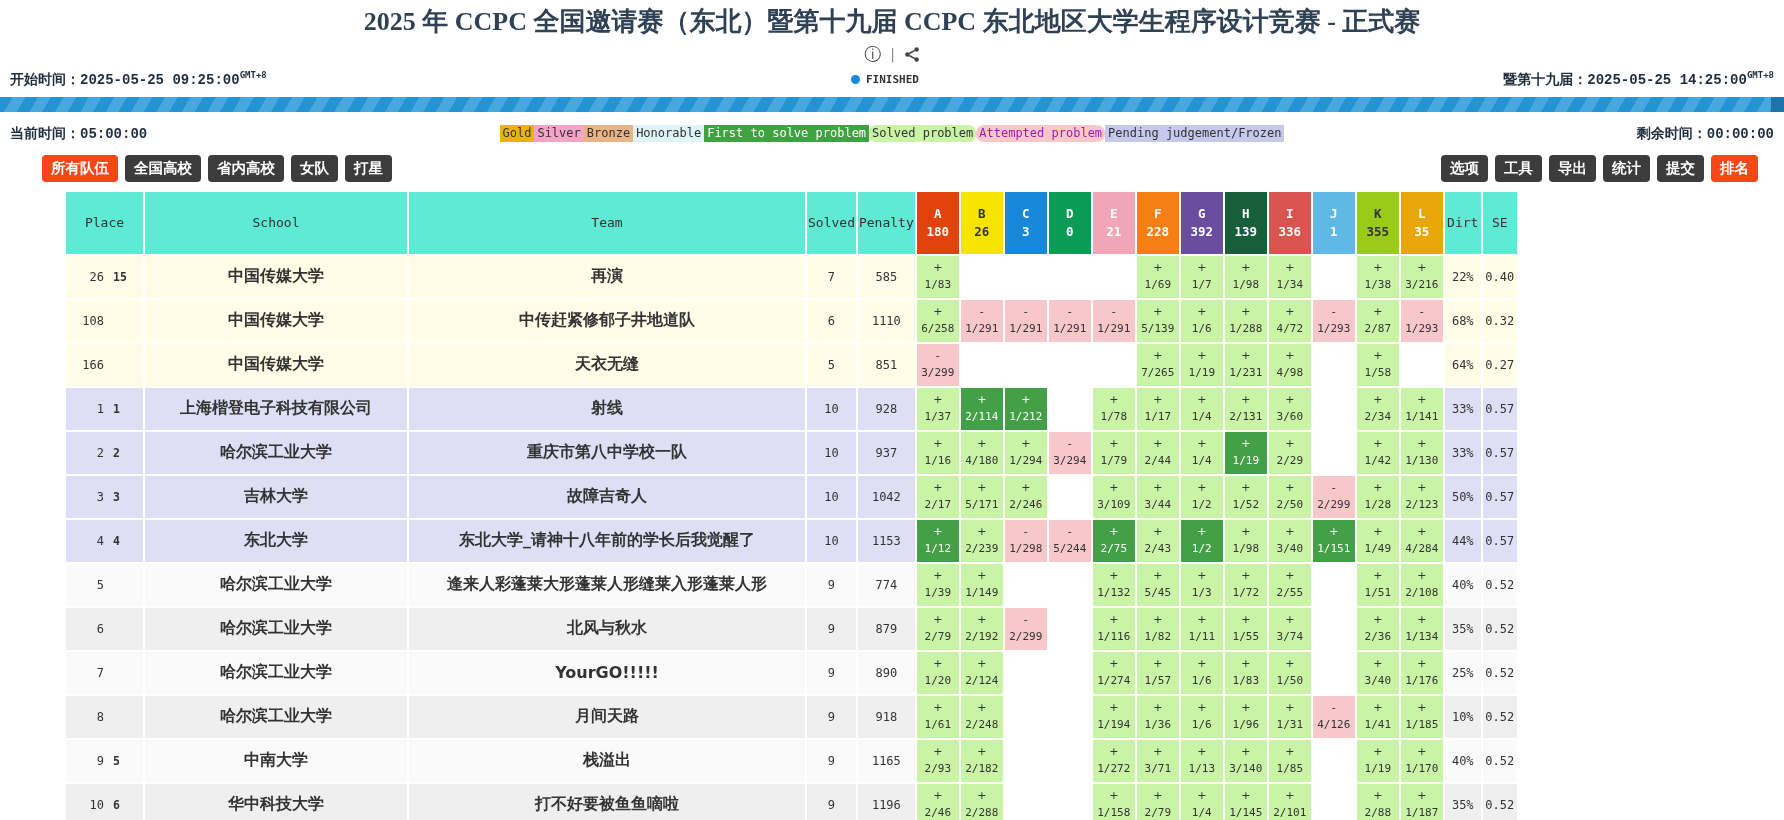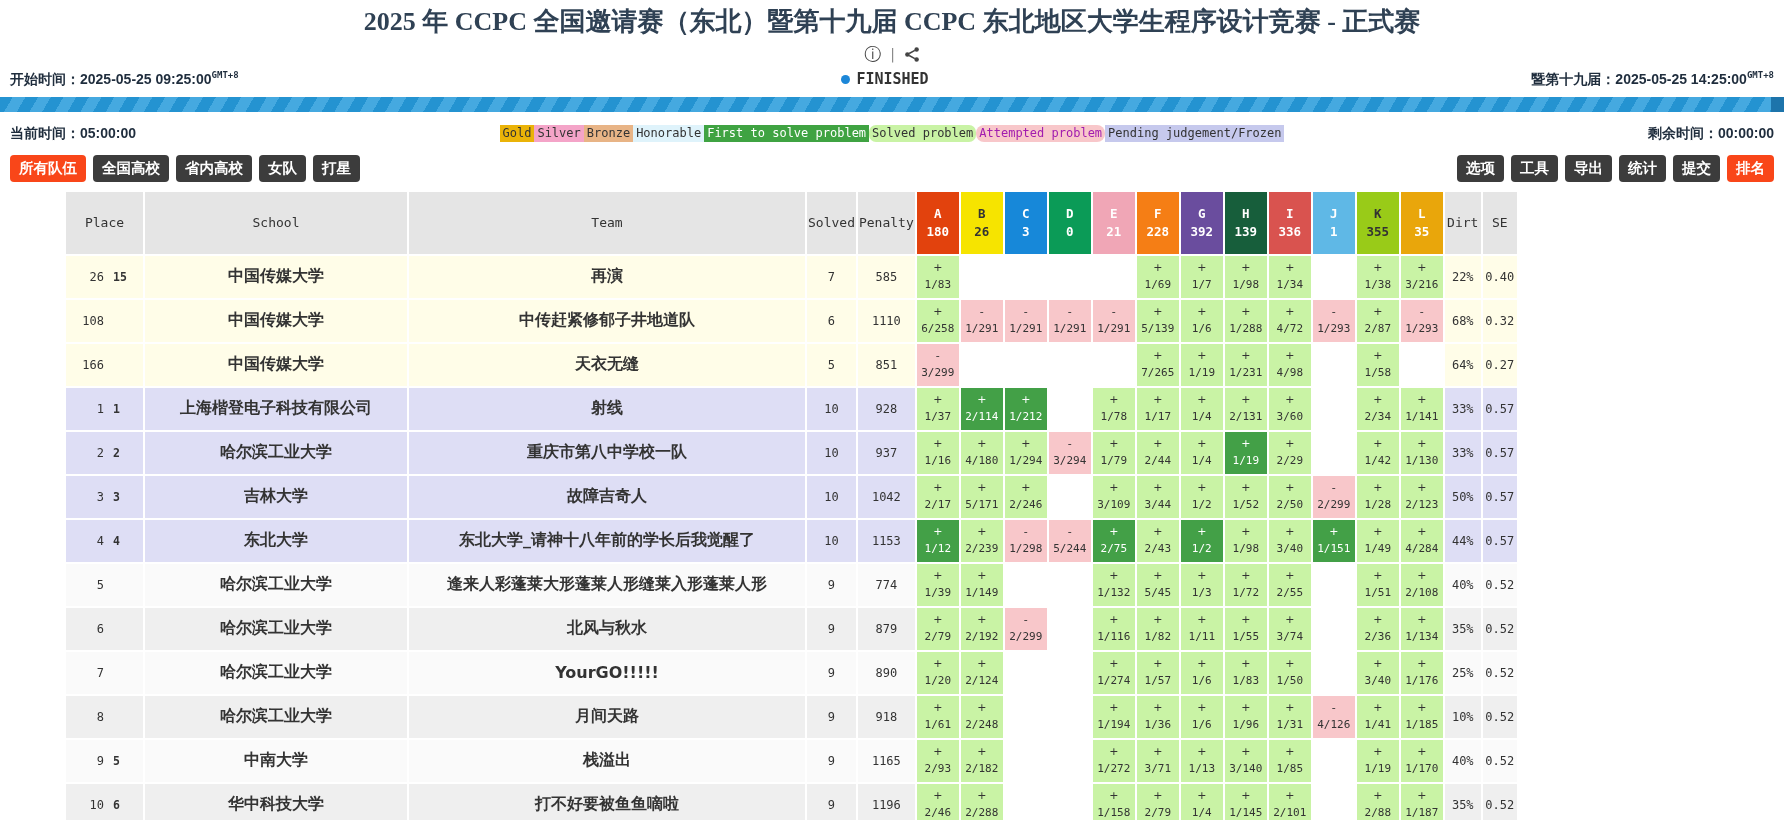--- a/index.html
+++ b/index.html
@@ -4,39 +4,39 @@
 <style>
   html,body{margin:0;padding:0;background:#fff;}
   body{width:1784px;height:820px;overflow:hidden;font-family:"DejaVu Sans",sans-serif;color:#333;}
   .title{margin-top:6px;text-align:center;font-family:"Liberation Serif",serif;font-weight:700;
          font-size:26px;line-height:32px;color:#2f4154;}
   .icons-row{margin-top:5px;display:flex;justify-content:center;align-items:center;gap:9px;height:22px;color:#444;}
   .info-glyph{font-size:17px;line-height:17px;color:#444;}
   .icon-divider{color:#888;font-size:14px;}
   .times-row{margin-top:5px;display:flex;justify-content:space-between;align-items:baseline;padding:0 10px;
              font-size:14px;font-weight:bold;color:#1f2d3d;}
-  .time-value{font-family:Liberation Sans, sans-serif;}
+  .time-value{font-family:Liberation Mono, monospace;}
   sup.tz{font-size:9px;font-family:"DejaVu Sans Mono",monospace;margin-top:36px;}
-  .status{display:flex;align-items:center;gap:6px;font-family:"DejaVu Sans Mono",monospace;font-size:15px;color:#333;}
+  .status{display:flex;align-items:center;gap:6px;font-family:"DejaVu Sans Mono",monospace;font-size:11px;color:#333;}
   .status-dot{width:9px;height:9px;border-radius:50%;background:#1c87d8;display:inline-block;}
   .progress-wrap{position:relative;margin-top:8px;height:15px;width:100%;}
   .progress-fill{position:absolute;inset:0;
      background:repeating-linear-gradient(120deg,#2493d1 0 11px,#45a9e0 11px 22px);}
   .progress-handle{position:absolute;right:0;top:0;width:13px;height:15px;background:#1d74ab;}
   .legend-row{margin-top:13px;display:flex;justify-content:space-between;align-items:center;padding:0 10px;
               font-size:14px;font-weight:bold;color:#1f2d3d;}
   .legend{display:flex;align-items:center;font-family:"DejaVu Sans Mono",monospace;font-weight:normal;}
   .legend-item{font-size:12px;padding:1px 3px;line-height:15px;white-space:nowrap;}
-  .filter-row{margin-top:12px;display:flex;justify-content:space-between;align-items:center;padding:0 10px;}
+  .filter-row{margin-top:12px;display:flex;justify-content:space-between;align-items:center;padding:0 26px;margin-left:16px;}
   .btn-group{display:flex;gap:7px;}
   .btn{border:none;border-radius:4px;background:#3c3c3c;color:#fff;font-family:"DejaVu Sans",sans-serif;
        font-size:14.5px;font-weight:bold;padding:4px 9px;line-height:19px;cursor:pointer;}
   .btn.active{background:#f94619;}
   table.board{border-collapse:separate;border-spacing:2px;margin:8px 0 0 64px;table-layout:fixed;}
-  th{background:#e5e5e5;font-family:"DejaVu Sans Mono",monospace;font-weight:normal;font-size:13px;
+  th{background:#5eead4;font-family:"DejaVu Sans Mono",monospace;font-weight:normal;font-size:13px;
      height:60px;color:#333;}
   th.prob{padding:0;font-weight:bold;}
   .prob-box{display:flex;flex-direction:column;justify-content:center;gap:3px;height:100%;
             font-family:"DejaVu Sans Mono",monospace;font-size:12.5px;text-align:center;}
   td{height:40px;text-align:center;font-size:12px;overflow:hidden;white-space:nowrap;}
   tr.cuc  td:not(.p){background:#fffde8;}
   tr.medal td:not(.p){background:#dedef5;}
   tr.odd  td:not(.p){background:#fafafa;}
   tr.even td:not(.p){background:#efefef;}
   td.p{background:#ffffff;padding:0;}

